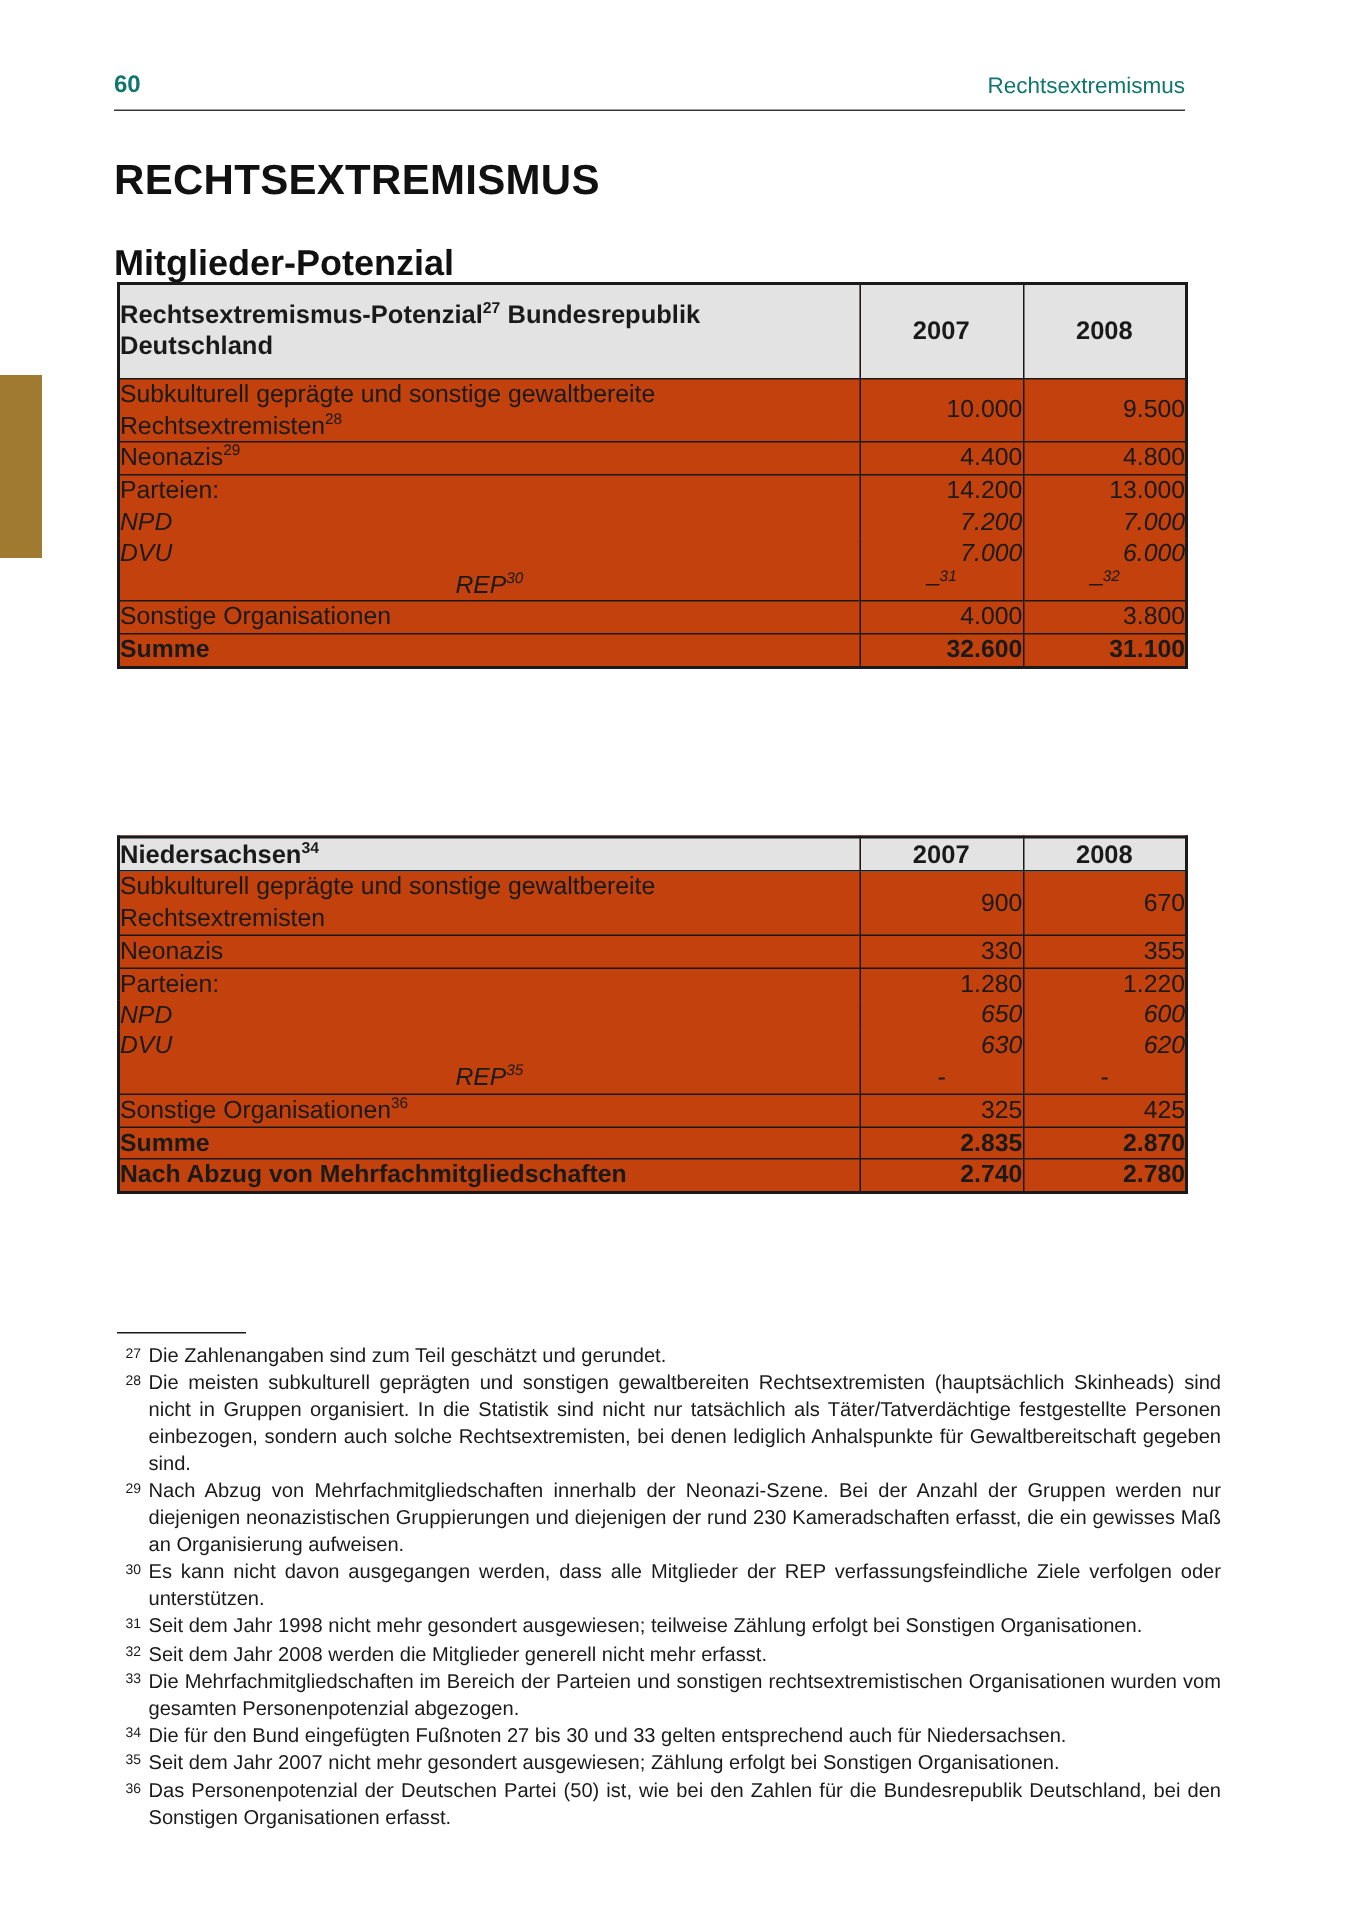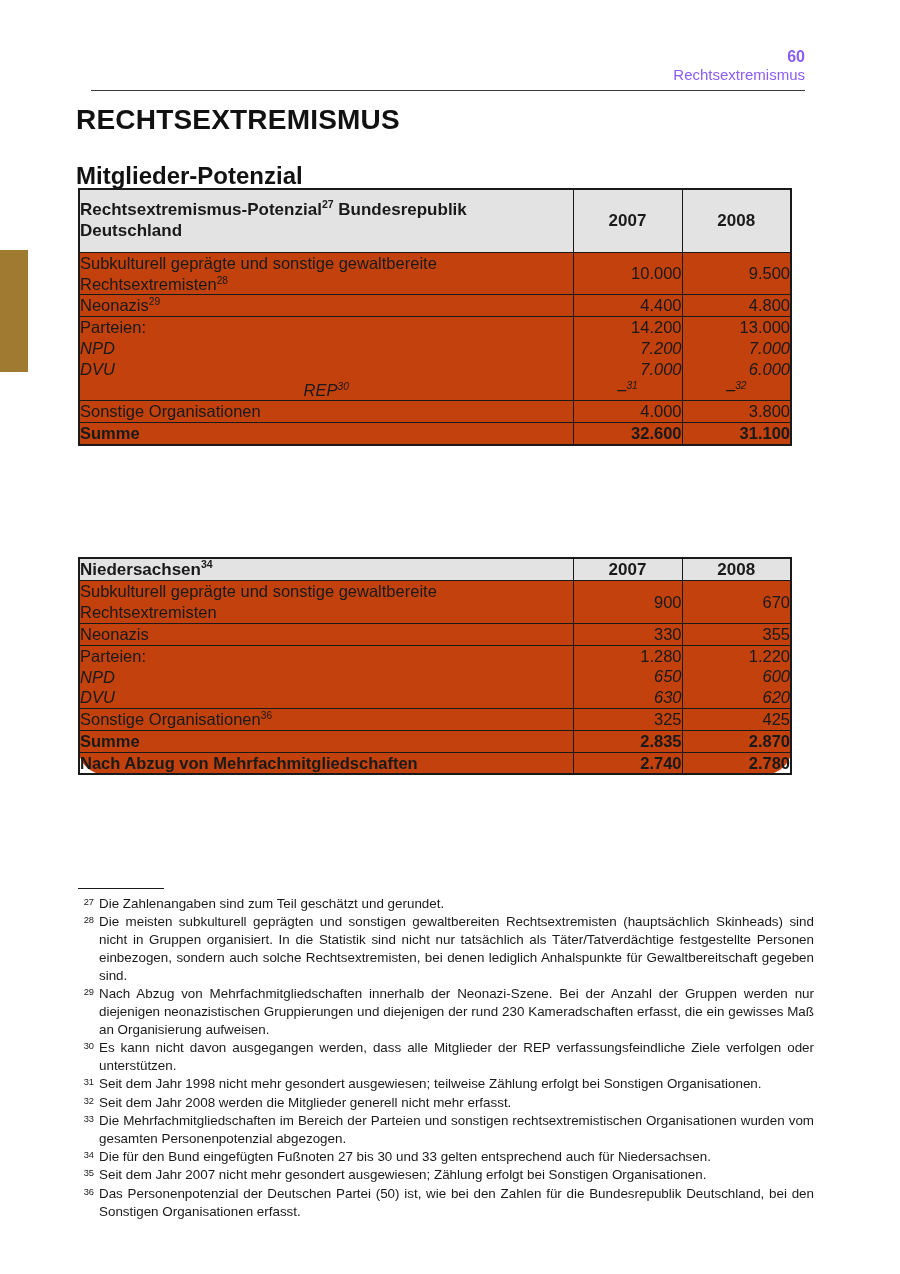--- a/index.html
+++ b/index.html
@@ -23,32 +23,31 @@
     left: 0;
     top: 250px;
     width: 28px;
     height: 122px;
     background: #a17a31;
   }
 
   
   .page-head {
     position: absolute;
-    left: 91px;
+    left: 76px;
     top: 48px;
     width: 714px;
     display: flex;
     justify-content: space-between;
     align-items: flex-end;
     font-size: 15px;
-    color: #8b5cf6;
+    color: #0f766e;
     padding-bottom: 7px;
     border-bottom: 1.4px solid #3a3a3a;
     box-sizing: border-box;
-    flex-direction: column;
   }
   .page-head .folio { font-weight: 700; font-size: 16px; }
   .page-head .runtitle { font-weight: 400; font-size: 15px; }
 
   
   .doc-title {
     position: absolute;
     left: 76px;
     top: 85px;
     font-size: 28px;
@@ -69,21 +68,21 @@
   .tbl {
     position: absolute;
     left: 78px;
     width: 712px;
     border-collapse: collapse;
     table-layout: fixed;
     border: 2.2px solid #1a1a1a;
     background: #c2410c;
   }
   .tbl#table-bund { top: 188px; }
-  .tbl#table-nds  { top: 557px; border-radius: 28px; }
+  .tbl#table-nds  { top: 557px; }
 
   .tbl col.c-label { width: 494px; }
   .tbl col.c-y1    { width: 109px; }
   .tbl col.c-y2    { width: 109px; }
 
   .tbl td, .tbl th {
     border: 1.1px solid #1a1a1a;
     padding: 0;
     vertical-align: middle;
     font-size: 16.5px;
@@ -279,20 +278,25 @@
     <tr class="sub-row">
       <td class="cell-label party-name">NPD</td>
       <td class="cell-num num-italic">650</td>
       <td class="cell-num num-italic">600</td>
     </tr>
     <tr class="sub-row">
       <td class="cell-label party-name">DVU</td>
       <td class="cell-num num-italic">630</td>
       <td class="cell-num num-italic">620</td>
     </tr>
+    <tr class="sub-row sub-row-last">
+      <td class="cell-label party-name"><span>REP</span><sup>35</sup></td>
+      <td class="cell-num num-italic">-</td>
+      <td class="cell-num num-italic">-</td>
+    </tr>
     <tr>
       <td class="cell-label"><span>Sonstige Organisationen</span><sup>36</sup></td>
       <td class="cell-num">325</td>
       <td class="cell-num">425</td>
     </tr>
     <tr class="bold-row">
       <td class="cell-label">Summe</td>
       <td class="cell-num">2.835</td>
       <td class="cell-num">2.870</td>
     </tr>

